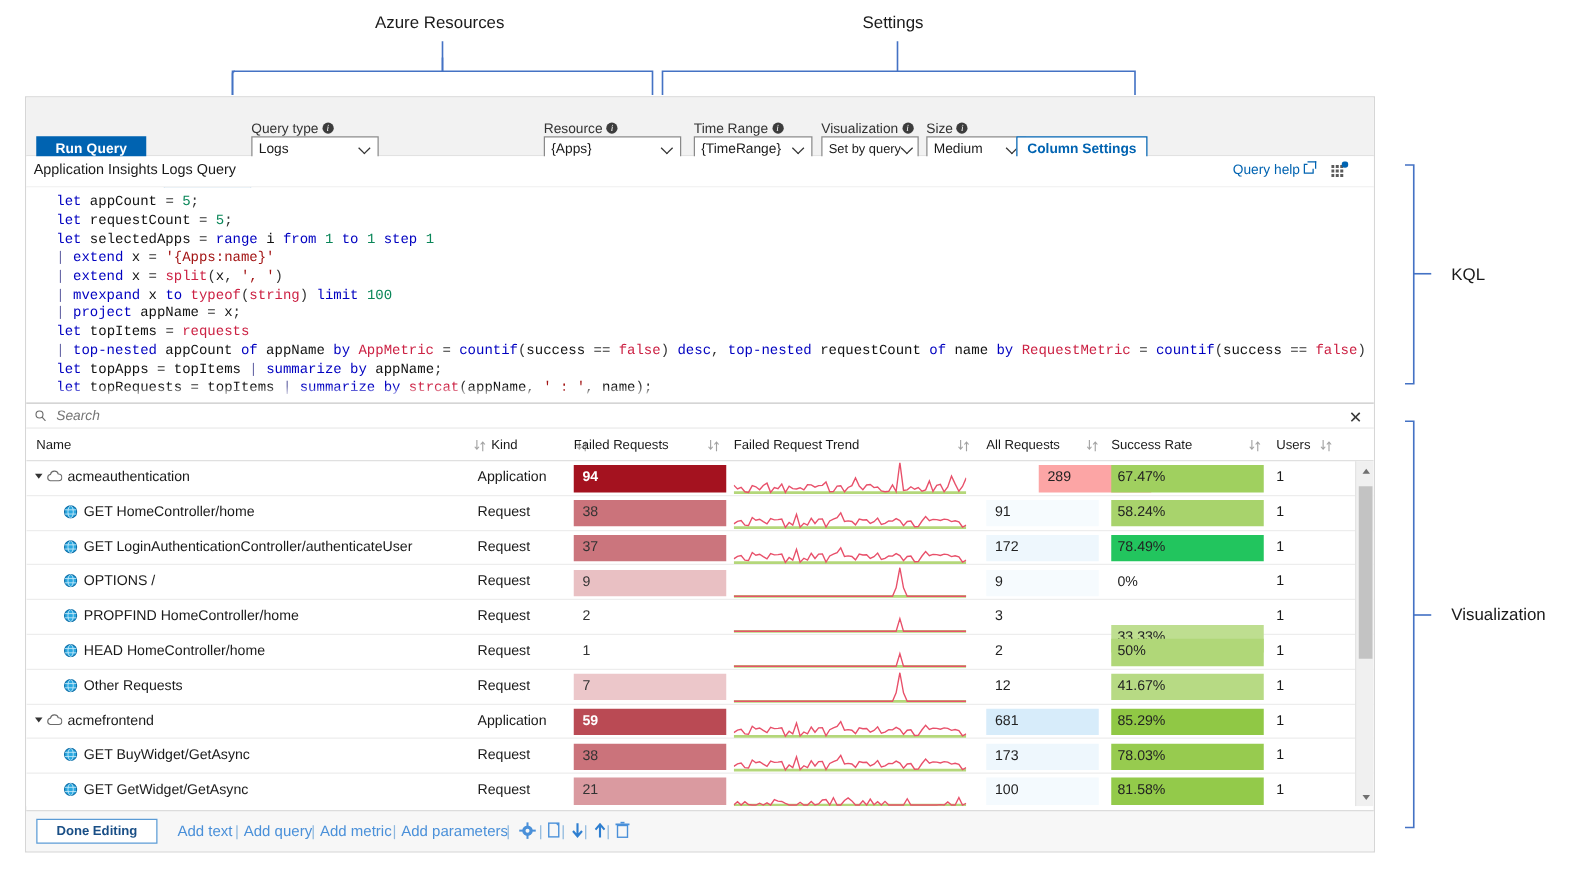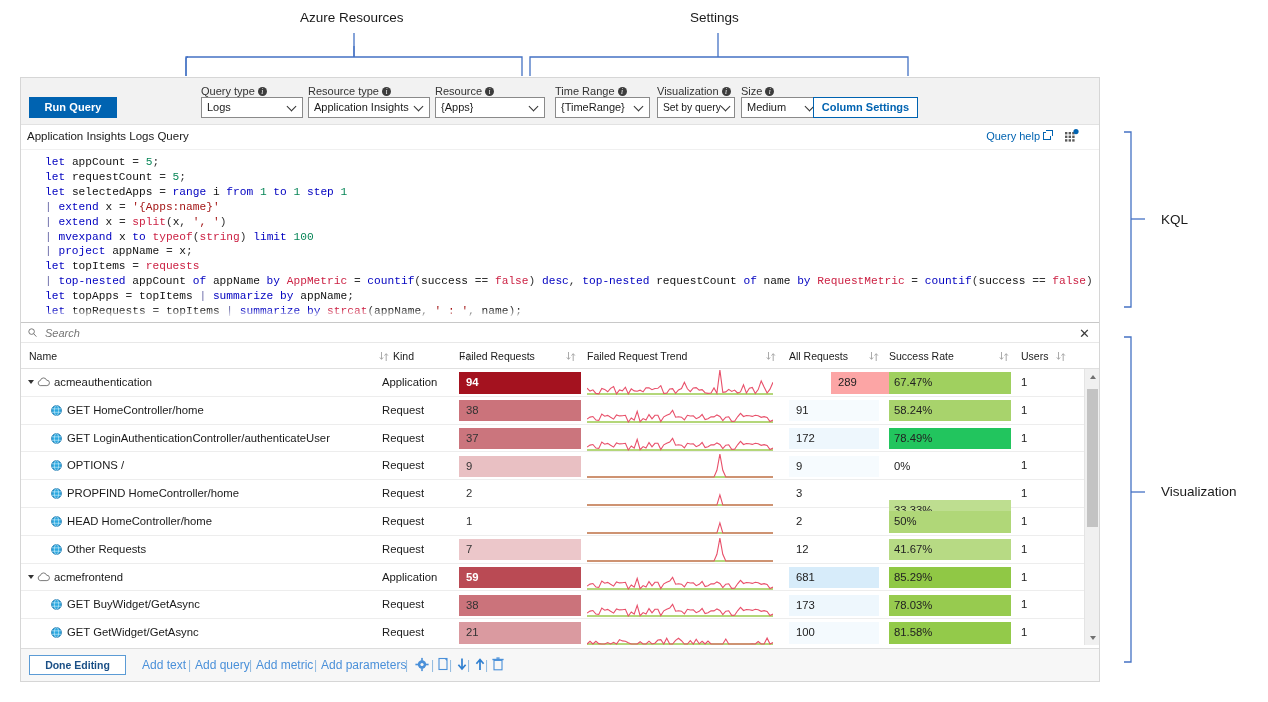--- a/index.html
+++ b/index.html
@@ -30,21 +30,21 @@
     background: #ffffff;
   }
 
   
   .toolbar {
     position: relative;
     height: 47px;
     background: #f2f2f2;
     border-bottom: 1px solid #e2e2e2;
   }
-  .tb-item { position: absolute; top: 0; height: 47px; padding-left: 34px; }
+  .tb-item { position: absolute; top: 12px; height: 47px; padding-left: 34px; }
   .tb-label {
     position: absolute; top: 7px; left: 0;
     font-size: 11px; color: #333;
     white-space: nowrap;
   }
   .info-dot {
     display: inline-block;
     width: 9px; height: 9px;
     border-radius: 50%;
     background: #3c3c3c;
@@ -379,27 +379,20 @@
       </div>
 
       <div class="tb-item" style="left:180px; width:102px;">
         <div class="tb-label"><span>Query type</span><span class="info-dot">i</span></div>
         <div class="combo" style="width:102px;">
           <span class="cval">Logs</span>
           <span class="chev"></span>
         </div>
       </div>
 
-      <div class="tb-item" style="left:287px; width:122px;">
-        <div class="tb-label"><span>Resource type</span><span class="info-dot">i</span></div>
-        <div class="combo" style="width:122px;">
-          <span class="cval">Application Insights</span>
-          <span class="chev"></span>
-        </div>
-      </div>
 
       <div class="tb-item" style="left:414px; width:110px;">
         <div class="tb-label"><span>Resource</span><span class="info-dot">i</span></div>
         <div class="combo" style="width:110px;">
           <span class="cval">{Apps}</span>
           <span class="chev"></span>
         </div>
       </div>
 
       <div class="tb-item" style="left:534px; width:95px;">

